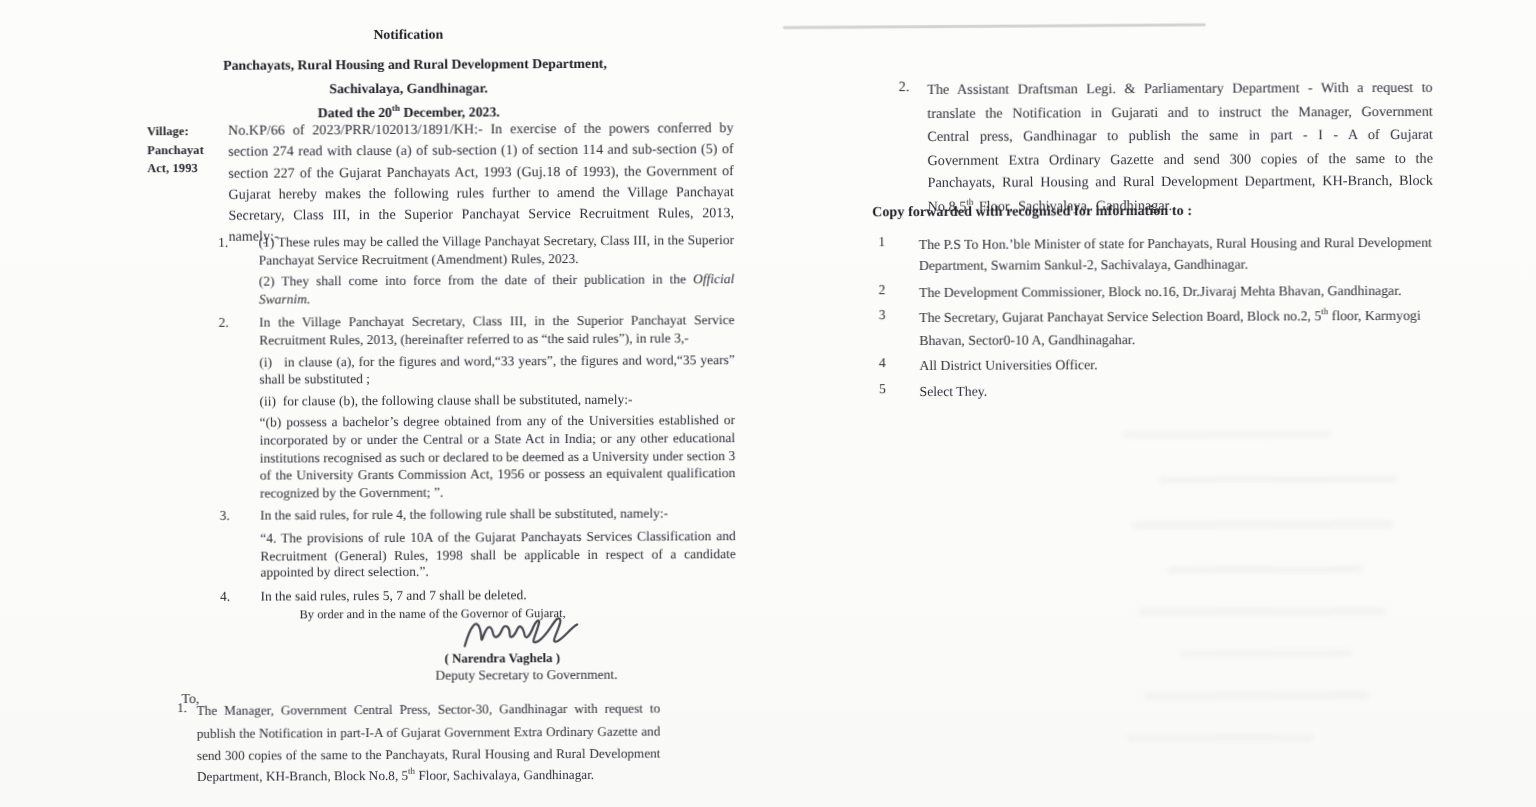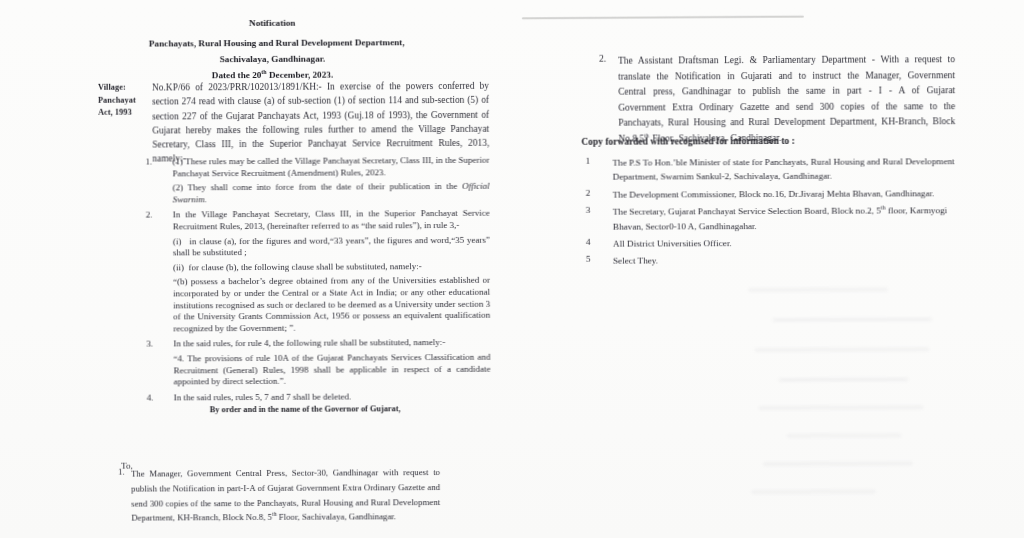--- a/index.html
+++ b/index.html
@@ -23,21 +23,21 @@
   .hdr .h2{margin-bottom:4px;}
   sup{font-size:6px;line-height:0;}
   .opening{position:absolute;left:153px;top:80px;width:337px;margin:0;
     font-size:9.4px;line-height:14.3px;text-align:justify;letter-spacing:.02px;}
   .rules{position:absolute;left:146px;top:156px;width:344px;}
   .item{display:flex;margin-bottom:4px;}
   .item .num{flex:none;width:27px;font-size:9px;}
   .item .body{width:317px;}
   .item .body p{margin:0 0 3px 0;font-size:9px;line-height:11.6px;text-align:justify;}
   .item .body p:last-child{margin-bottom:0;}
-  .byorder{position:absolute;left:209px;top:405px;font-weight:bold;font-size:8.2px;
+  .byorder{position:absolute;left:199px;top:405px;font-weight:normal;font-size:8.2px;
     color:#1d1d24;white-space:nowrap;letter-spacing:.05px;}
   .sig{position:absolute;left:262px;top:410px;width:170px;text-align:center;}
   .sig svg{display:block;margin:0 auto 0 44px;}
   .signame{font-weight:bold;font-size:8.6px;color:#1d1d24;padding-right:26px;white-space:nowrap;}
   .sigtitle{font-size:9px;padding-left:6px;margin-top:1px;white-space:nowrap;}
   .tolabel{position:absolute;left:120px;top:449px;font-size:9.2px;margin-top:11px;}
   .tolist{position:absolute;left:117px;top:466px;width:322px;}
   .titem{display:flex;}
   .titem .tnum{flex:none;width:13px;font-size:8.8px;}
   .titem p{margin:0;width:309px;font-size:8.8px;line-height:14.8px;text-align:justify;}
@@ -105,20 +105,27 @@
     <div class="item">
       <span class="num">4.</span>
       <div class="body">
         <p><span>In the said rules, rules 5, 7 and 7 shall be deleted.</span><i></i></p>
       </div>
     </div>
   </div>
 
   <div class="byorder">By order and in the name of the Governor of Gujarat,</div>
 
+  <div class="sig">
+    <svg width="80" height="24" viewBox="0 0 80 24">
+      <path d="M3,21 C7,7 11,3 13,9 C15,15 13,21 16,13 C19,6 21,8 22,13 C23,17 26,15 28,10 C30,6 33,8 33,13 C33,17 36,15 38,10 C40,6 42,9 43,14 C44,18 47,13 49,8 C51,4 54,2 52,8 C50,15 46,21 52,18 C57,15 60,9 63,5 C66,1 68,3 66,8 C64,14 60,20 65,18 C70,15 74,9 78,7" fill="none" stroke="#2b2b36" stroke-width="1.5" stroke-linecap="round" opacity="0.85"></path>
+    </svg>
+    <div class="signame">( Narendra Vaghela )</div>
+    <div class="sigtitle">Deputy Secretary to Government.</div>
+  </div>
 
   <div class="tolabel">To,</div>
 
   <div class="tolist">
     <div class="titem">
       <span class="tnum">1.</span>
       <p><span>The Manager, Government Central Press, Sector-30, Gandhinagar with request to publish the Notification in part-I-A of Gujarat Government Extra Ordinary Gazette and send 300 copies of the same to the Panchayats, Rural Housing and Rural Development Department, KH-Branch, Block No.8, 5</span><sup>th</sup><span> Floor, Sachivalaya, Gandhinagar.</span></p>
     </div>
   </div>
 </div>

